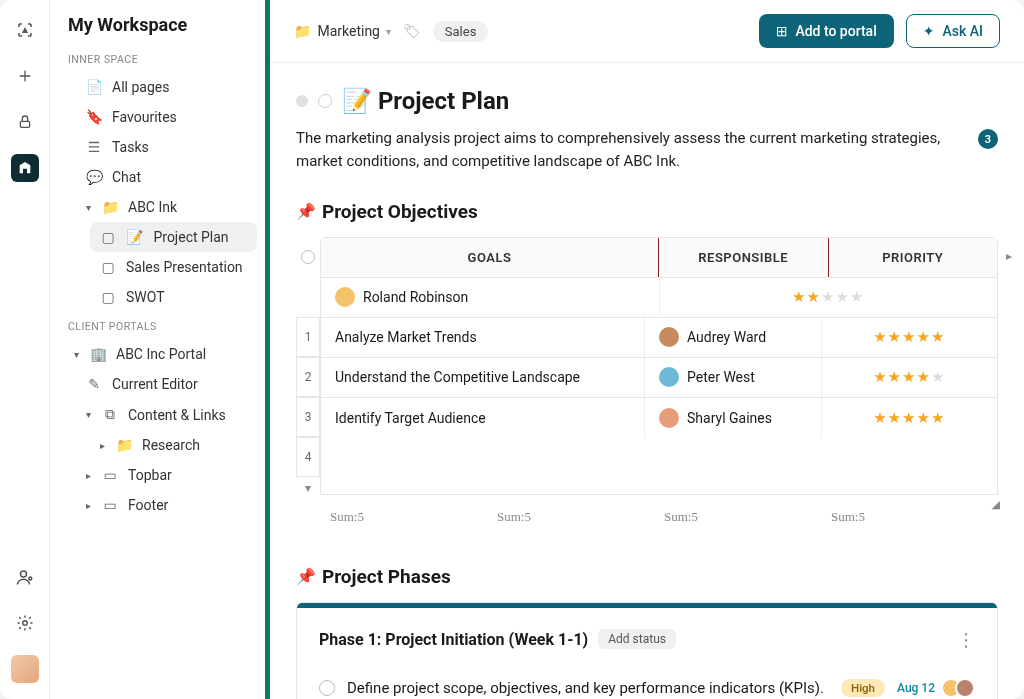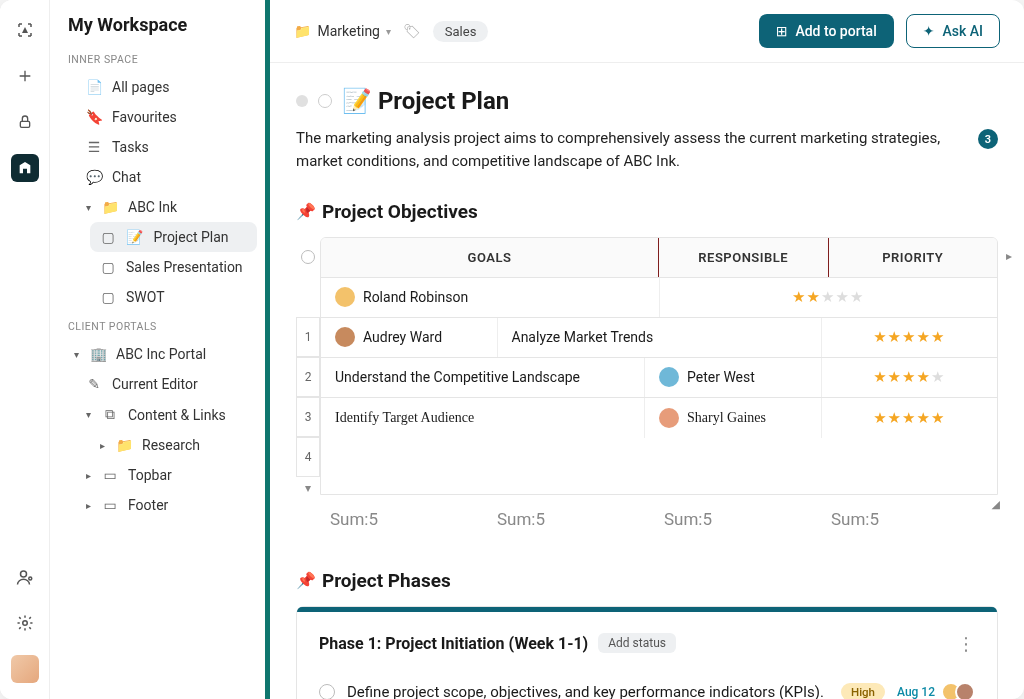--- a/index.html
+++ b/index.html
@@ -52,30 +52,30 @@
   .tbl-nums { display:flex; flex-direction:column; margin-top:40px; }
   .tbl-num { height:40px; width:24px; border:1px solid #e5e5e5; display:flex; align-items:center; justify-content:center; font-size:12px; color:#666; background:#fff; }
   .tbl-circle { height:40px; width:24px; display:flex; align-items:center; justify-content:center; }
   .circ { width:14px; height:14px; border:1.5px solid #bbb; border-radius:50%; }
   .tbl { flex:1; border:1px solid #e5e5e5; border-radius:6px 6px 0 0; overflow:hidden; }
   .tbl-head { display:flex; background:#fafafa; border-bottom:1px solid #e5e5e5; height:40px; }
   .th { flex:1; display:flex; align-items:center; justify-content:center; font-size:13px; font-weight:600; color:#333; letter-spacing:.5px; border-right:1px solid #7f1d1d; }
   .th:last-child { border-right:none; }
   .th.goals { flex:2; }
   .tbl-row { display:flex; height:40px; border-bottom:1px solid #e5e5e5; }
-  .tbl-row:last-child { border-bottom:none;font-family:Liberation Serif, serif; }
+  .tbl-row:last-child { border-bottom:none; }
   .td { flex:1; display:flex; align-items:center; padding:0 14px; border-right:1px solid #eee; font-size:14px; }
   .td:last-child { border-right:none; }
   .td.goals { flex:2; }
   .td.center { justify-content:center; }
   .person { display:flex; align-items:center; gap:8px; }
   .avatar { width:20px; height:20px; border-radius:50%; }
   .stars { color:#f5a623; font-size:15px; letter-spacing:1px; }
   .star-dim { color:#ddd; }
-  .sum-row { display:flex; padding:6px 0 0 34px; color:#888; font-size:17px; }
+  .sum-row { display:flex; padding:6px 0 0 34px; color:#888; font-size:13px;font-family:Liberation Serif, serif; }
   .arrow-down { width:24px; text-align:center; color:#888; font-size:12px; margin-top:4px;}
   .arrow-right { position:absolute; right:-14px; top:12px; color:#888; font-size:12px; }
   .corner { position:absolute; right:-2px; bottom:-16px; font-size:11px; color:#888;}
   
   
   .phases-card { border:1px solid #e5e5e5; border-radius:8px; padding: 16px 22px 0; margin-bottom:20px; position:relative; }
   .phases-bar { position:absolute; top:0; left:0; right:0; height:5px; background:#0d6377; border-radius:8px 8px 0 0; }
   .phase-head { display:flex; align-items:center; gap:10px; margin:10px 0 18px; }
   .phase-title { font-size:16px; font-weight:700; }
   .status-chip { background:#eef0f2; color:#555; padding:3px 10px; border-radius:6px; font-size:12px; }
@@ -270,27 +270,27 @@
                   <div class="person">
                     <span class="avatar" style="background:#f3c26b"></span>
                     <span>Roland Robinson</span>
                   </div>
                 </div>
                 <div class="td center">
                   <span class="stars">★★<span class="star-dim">★</span><span class="star-dim">★</span><span class="star-dim">★</span></span>
                 </div>
               </div>
               <div class="tbl-row">
+                <div class="td goals">Analyze Market Trends</div>
                 <div class="td">
                   <div class="person">
                     <span class="avatar" style="background:#c78a5e"></span>
                     <span>Audrey Ward</span>
                   </div>
                 </div>
-                <div class="td goals">Analyze Market Trends</div>
                 <div class="td center">
                   <span class="stars">★★★★★</span>
                 </div>
               </div>
               <div class="tbl-row">
                 <div class="td goals">Understand the Competitive Landscape</div>
                 <div class="td">
                   <div class="person">
                     <span class="avatar" style="background:#6fb8d8"></span>
                     <span>Peter West</span>

